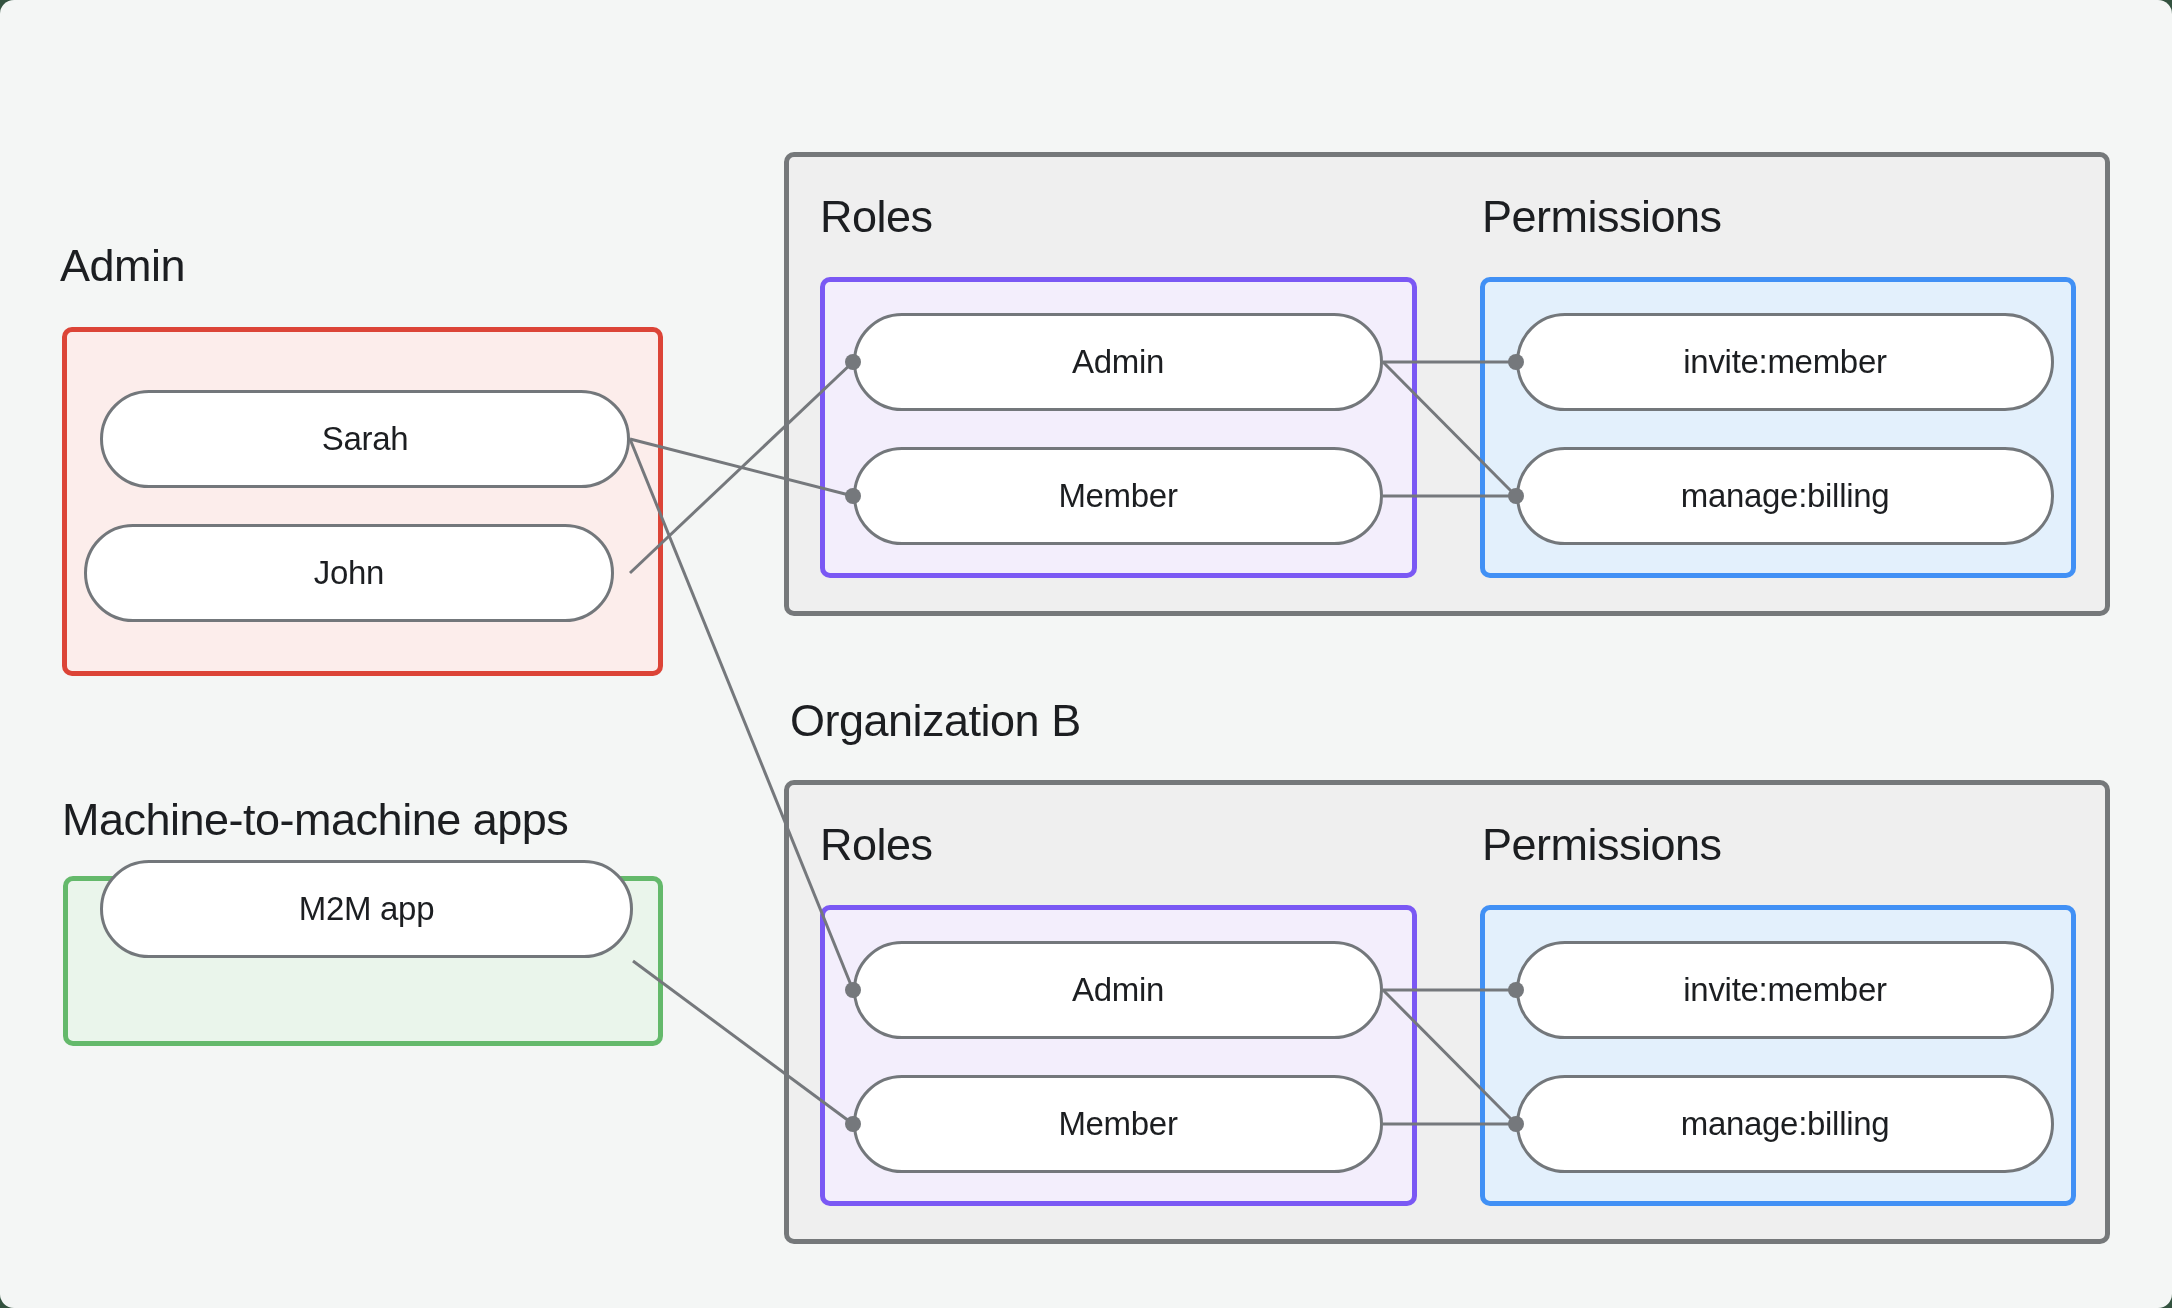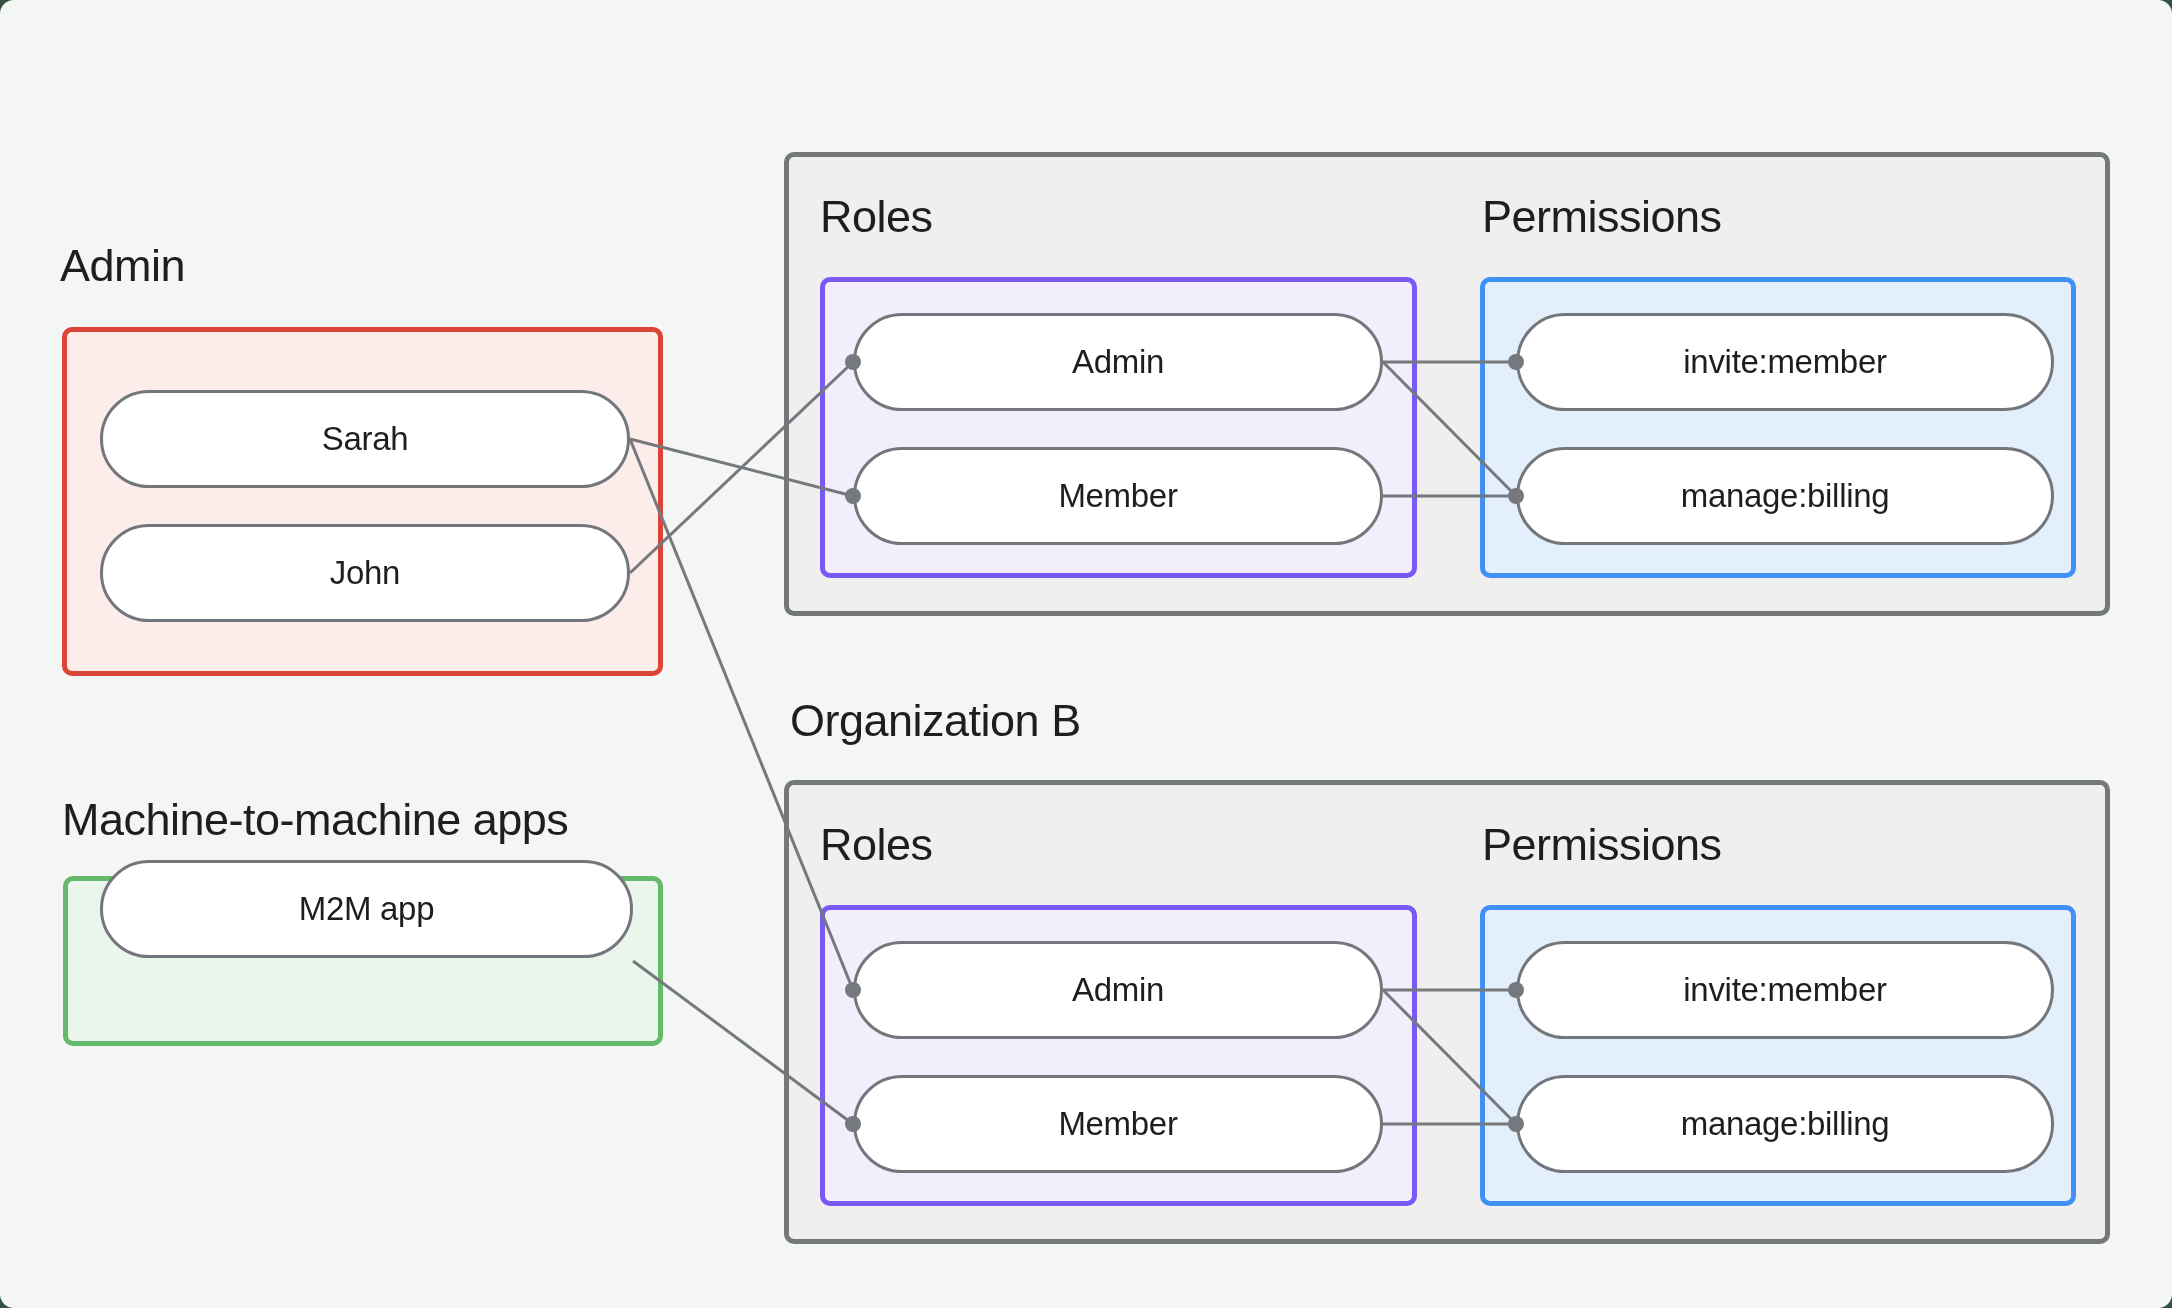--- a/index.html
+++ b/index.html
@@ -74,21 +74,21 @@
 </head>
 <body>
 
 <div class="canvas">
 
   <div class="section-label" style="left:60px; top:242px;">Admin</div>
   <div class="group-box users-box"></div>
   <div class="pill" style="left:100px; top:390px; width:530px;">
     <span>Sarah</span>
   </div>
-  <div class="pill" style="left:100px; top:524px; width:530px;text-align:right;">
+  <div class="pill" style="left:84px; top:524px; width:530px;text-align:right;">
     <span>John</span>
   </div>
 
   <div class="section-label" style="left:62px; top:796px;">Machine-to-machine apps</div>
   <div class="group-box m2m-box"></div>
   <div class="pill" style="left:100px; top:860px; width:533px;">
     <span>M2M app</span>
   </div>
 
   <div class="org-box" style="left:784px; top:152px;"></div>

